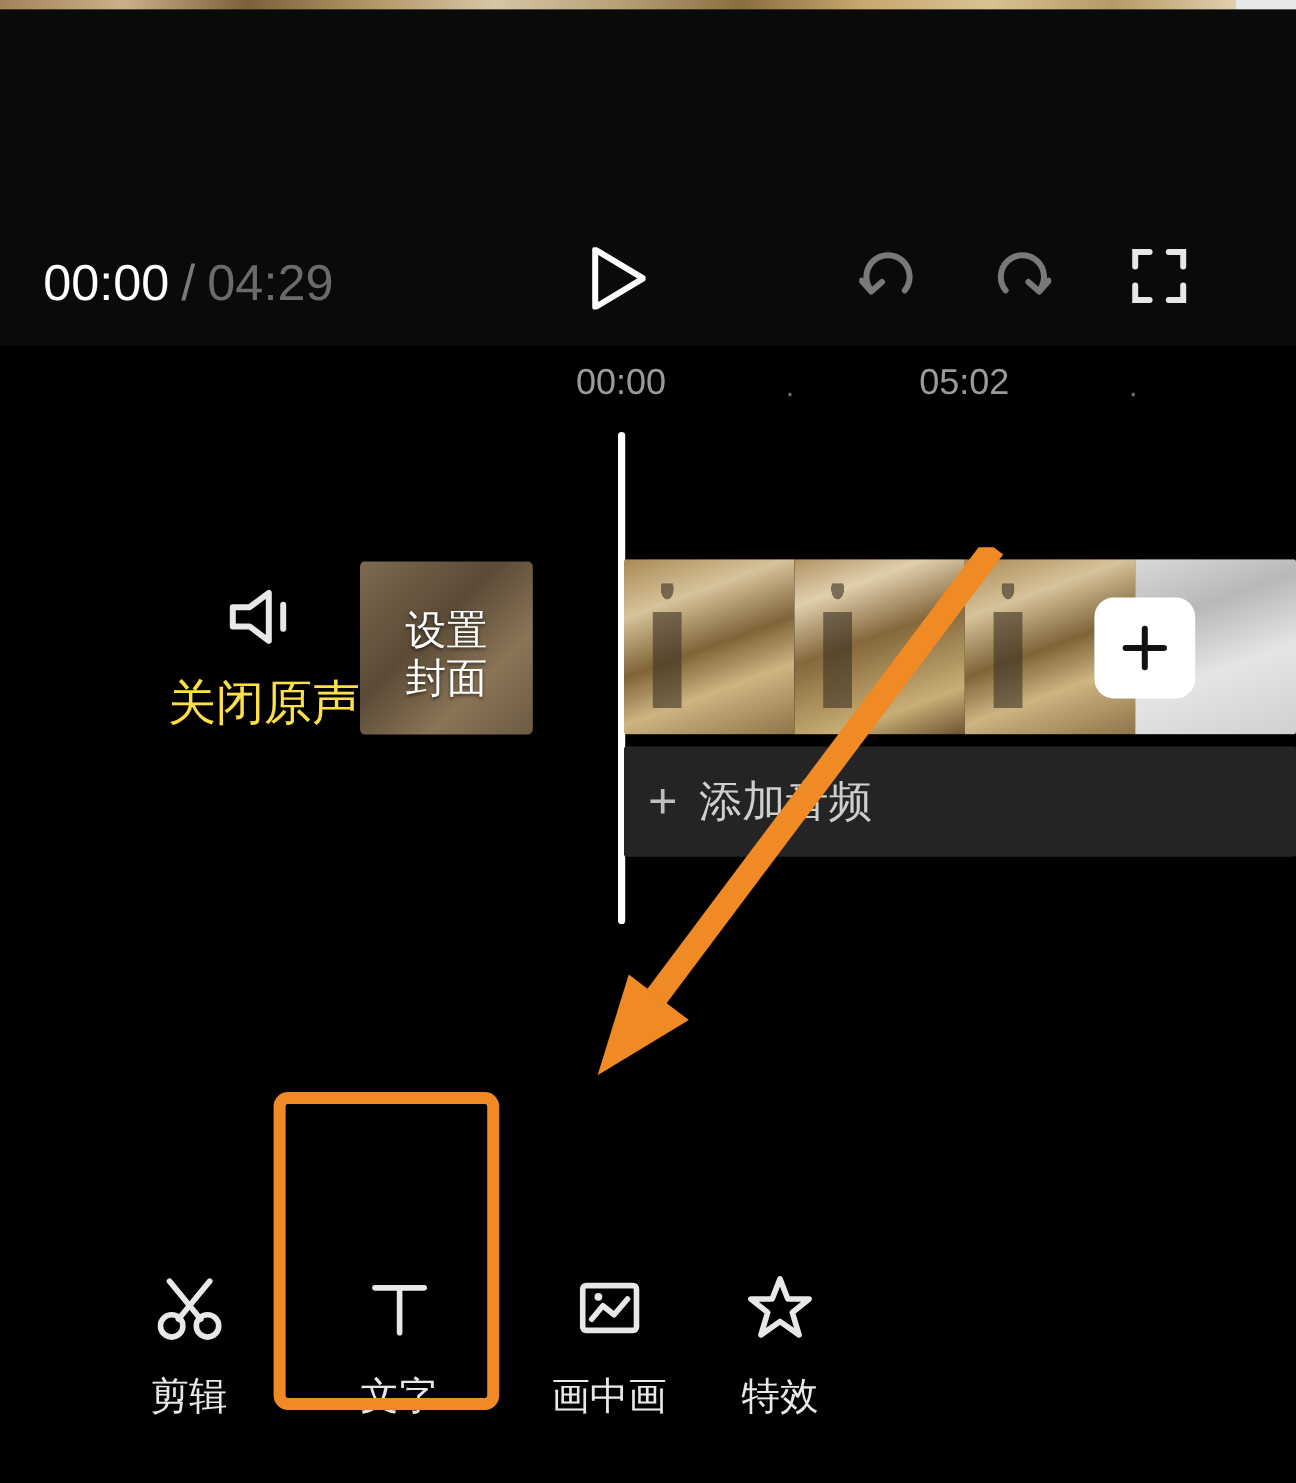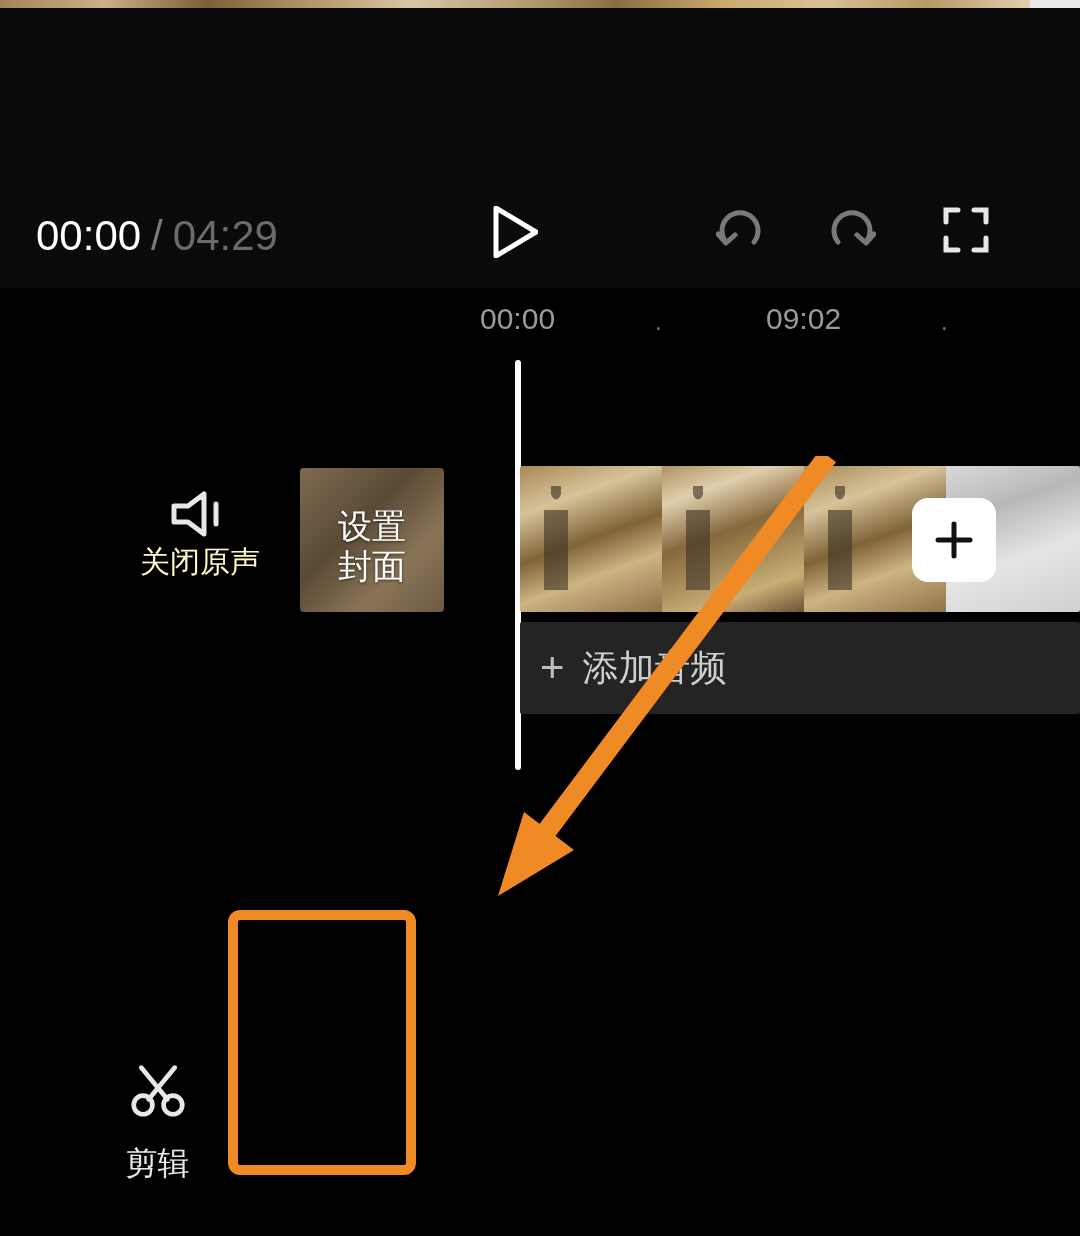--- a/index.html
+++ b/index.html
@@ -63,21 +63,21 @@
     height:410px;
     background:#fff;
     border-radius:3px;
   }
 
   
   .mute-block{
     position:absolute;top:490px;left:140px;
     display:flex;flex-direction:column;align-items:center;
   }
-  .mute-block .lbl{margin-top:4px;font-size:30px;color:#fef9c3;}
+  .mute-block .lbl{margin-top:20px;font-size:40px;color:#fde047;}
 
   
   .cover-box{
     position:absolute;top:468px;left:300px;width:144px;height:144px;
     background:linear-gradient(135deg,#7d6a50 0%,#5a4a36 40%,#8a7456 70%,#6b5a43 100%);
     border-radius:4px;
     display:flex;align-items:center;justify-content:center;
     text-align:center;
   }
   .cover-box .cover-txt{font-size:34px;line-height:40px;color:#fff;text-shadow:0 1px 3px rgba(0,0,0,.6);margin-top:12px;}
@@ -213,21 +213,21 @@
       <polyline points="32,4 44,4 44,16" fill="none" stroke="#fff" stroke-width="5" stroke-linecap="round"></polyline>
       <polyline points="44,32 44,44 32,44" fill="none" stroke="#fff" stroke-width="5" stroke-linecap="round"></polyline>
       <polyline points="16,44 4,44 4,32" fill="none" stroke="#fff" stroke-width="5" stroke-linecap="round"></polyline>
     </svg>
   </div>
 </div>
 
 <div class="ruler">
   <span class="tick-label" style="left:480px;">00:00</span>
   <span class="dot" style="left:654px;">·</span>
-  <span class="tick-label" style="left:766px;">09:02</span>
+  <span class="tick-label" style="left:766px;">05:02</span>
   <span class="dot" style="left:940px;">·</span>
 </div>
 
 <div class="playhead"></div>
 
 <div class="mute-block">
   <svg viewBox="0 0 60 48" width="60" height="48">
     <path d="M4 16 L18 16 L34 4 L34 44 L18 32 L4 32 Z" fill="none" stroke="#e8e8e8" stroke-width="5" stroke-linejoin="round"></path>
     <line x1="46" y1="14" x2="46" y2="34" stroke="#e8e8e8" stroke-width="5" stroke-linecap="round"></line>
   </svg>
@@ -279,17 +279,44 @@
         <circle cx="14" cy="46" r="10" fill="none" stroke="#e8e8e8" stroke-width="5"></circle>
         <circle cx="46" cy="46" r="10" fill="none" stroke="#e8e8e8" stroke-width="5"></circle>
         <line x1="20" y1="40" x2="48" y2="6" stroke="#e8e8e8" stroke-width="5" stroke-linecap="round"></line>
         <line x1="40" y1="40" x2="12" y2="6" stroke="#e8e8e8" stroke-width="5" stroke-linecap="round"></line>
       </svg>
     </div>
     <div class="tlabel">剪辑</div>
   </div>
 
 
-
-
-
+  <div class="tool-item">
+    <div class="ico">
+      <svg viewBox="0 0 60 60" width="56" height="56">
+        <line x1="8" y1="12" x2="52" y2="12" stroke="#e8e8e8" stroke-width="5" stroke-linecap="round"></line>
+        <line x1="30" y1="12" x2="30" y2="52" stroke="#e8e8e8" stroke-width="5" stroke-linecap="round"></line>
+      </svg>
+    </div>
+    <div class="tlabel">文字</div>
+  </div>
+
+
+  <div class="tool-item">
+    <div class="ico">
+      <svg viewBox="0 0 60 60" width="56" height="56">
+        <rect x="6" y="10" width="48" height="40" fill="none" stroke="#e8e8e8" stroke-width="5" rx="3"></rect>
+        <polyline points="14,40 24,28 34,36 46,22" fill="none" stroke="#e8e8e8" stroke-width="5" stroke-linecap="round" stroke-linejoin="round"></polyline>
+        <circle cx="20" cy="20" r="3.5" fill="#e8e8e8"></circle>
+      </svg>
+    </div>
+    <div class="tlabel">画中画</div>
+  </div>
+
+  <div class="tool-item last">
+    <div class="ico">
+      <svg viewBox="0 0 60 60" width="56" height="56">
+        <polygon points="30,4 37,22 56,22 41,34 47,54 30,42 13,54 19,34 4,22 23,22" fill="none" stroke="#e8e8e8" stroke-width="5" stroke-linejoin="round"></polygon>
+      </svg>
+    </div>
+    <div class="tlabel">特效</div>
+  </div>
 
 </div>
 
 </body></html>

